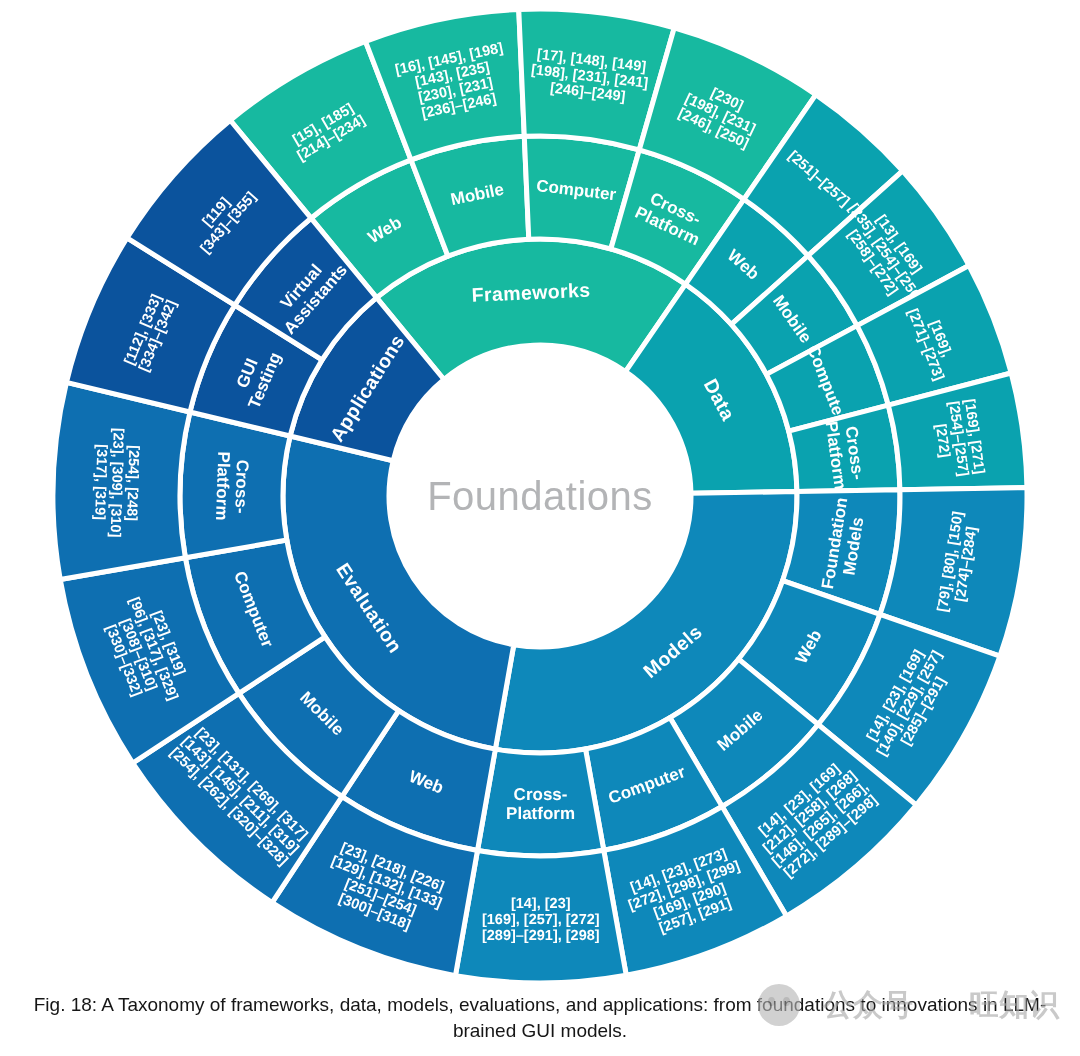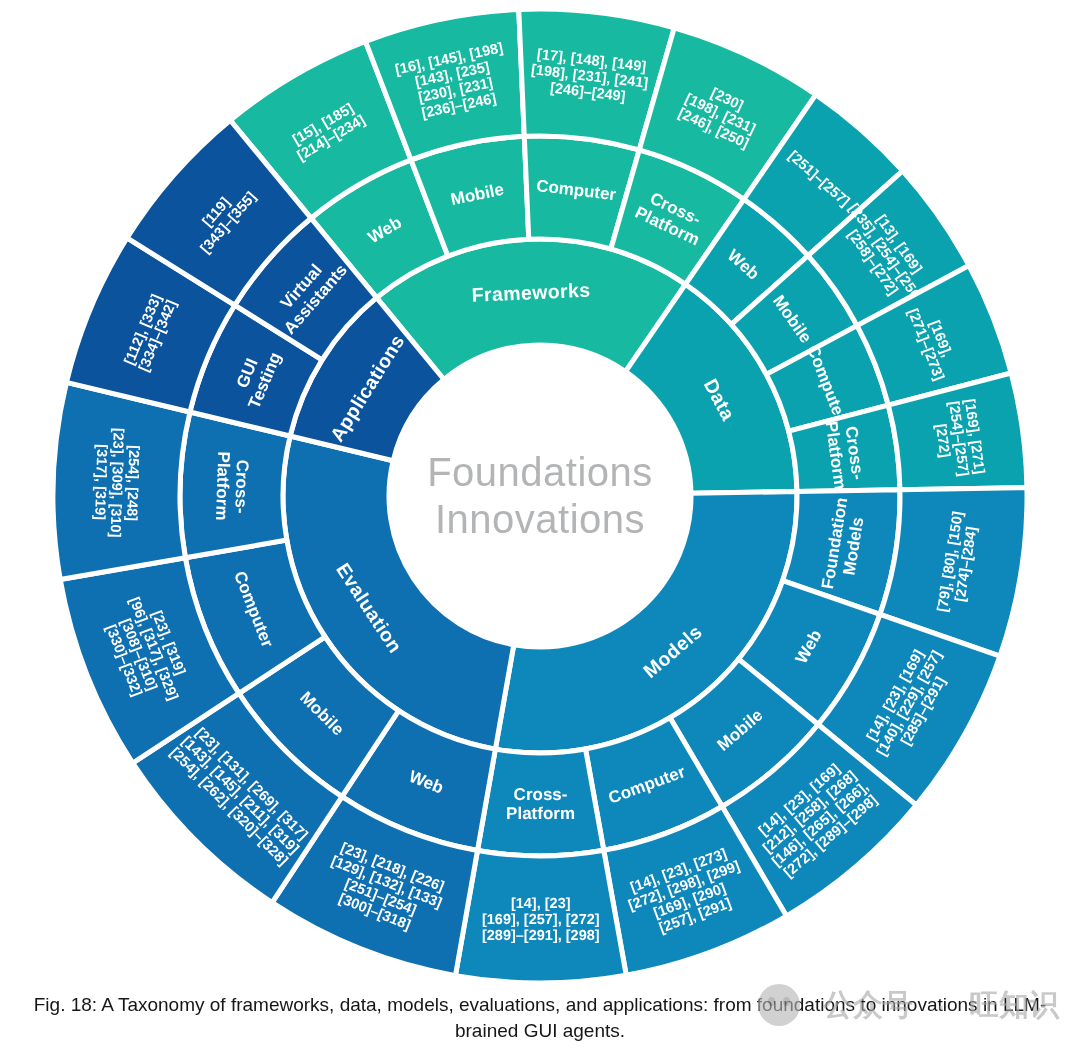--- a/index.html
+++ b/index.html
@@ -121,26 +121,25 @@
       <text class="seg-label refs-label" text-anchor="middle" transform="translate(149.9089889833989 332.4212632276249) rotate(-67.25)"><tspan x="0" y="-8" dominant-baseline="central">[112], [333]</tspan><tspan x="0" y="8" dominant-baseline="central">[334]–[342]</tspan></text>
       <path d="M 234.70268538368657 305.2290648760463 A 360 360 0 0 1 311.011840700005 218.2151499804208 L 376.52789738861463 297.69248206935595 A 257 257 0 0 0 322.0516392877985 359.81074909206643 Z" fill="#0B539D" class="cell"></path>
       <path d="M 127.00057717182045 237.9293183184293 A 487 487 0 0 1 230.22990672472895 120.21882789018036 L 311.011840700005 218.2151499804208 A 360 360 0 0 0 234.70268538368657 305.2290648760463 Z" fill="#0B539D" class="cell"></path>
       <text class="seg-label plat-label" text-anchor="middle" transform="translate(308.43333929647486 292.9214889491789) rotate(-48.75)"><tspan x="0" y="-9.5" dominant-baseline="central">Virtual</tspan><tspan x="0" y="9.5" dominant-baseline="central">Assistants</tspan></text>
       <text class="seg-label refs-label" text-anchor="middle" transform="translate(221.9717614363924 217.09672021267107) rotate(-48.75)"><tspan x="0" y="-8" dominant-baseline="central">[119]</tspan><tspan x="0" y="8" dominant-baseline="central">[343]–[355]</tspan></text>
       <text class="seg-label cat-label" text-anchor="middle" transform="translate(366.9981883840891 387.89647009642624) rotate(-58)"><tspan x="0" y="0" dominant-baseline="central">Applications</tspan></text>
     </svg>
 
   <div id="center-label">
     <div>Foundations</div>
-    <div>Innovations</div>
   </div>
 
   <div id="caption">
     <div>Fig. 18: A Taxonomy of frameworks, data, models, evaluations, and applications: from foundations to innovations in LLM-</div>
-    <div>brained GUI agents.</div>
+    <div>brained GUI models.</div>
   </div>
 
   <div id="watermark">
     <span class="face"></span>
     <span>公众号</span>
     <span class="sep">·</span>
     <span>旺知识</span>
   </div>
 </div>
 

